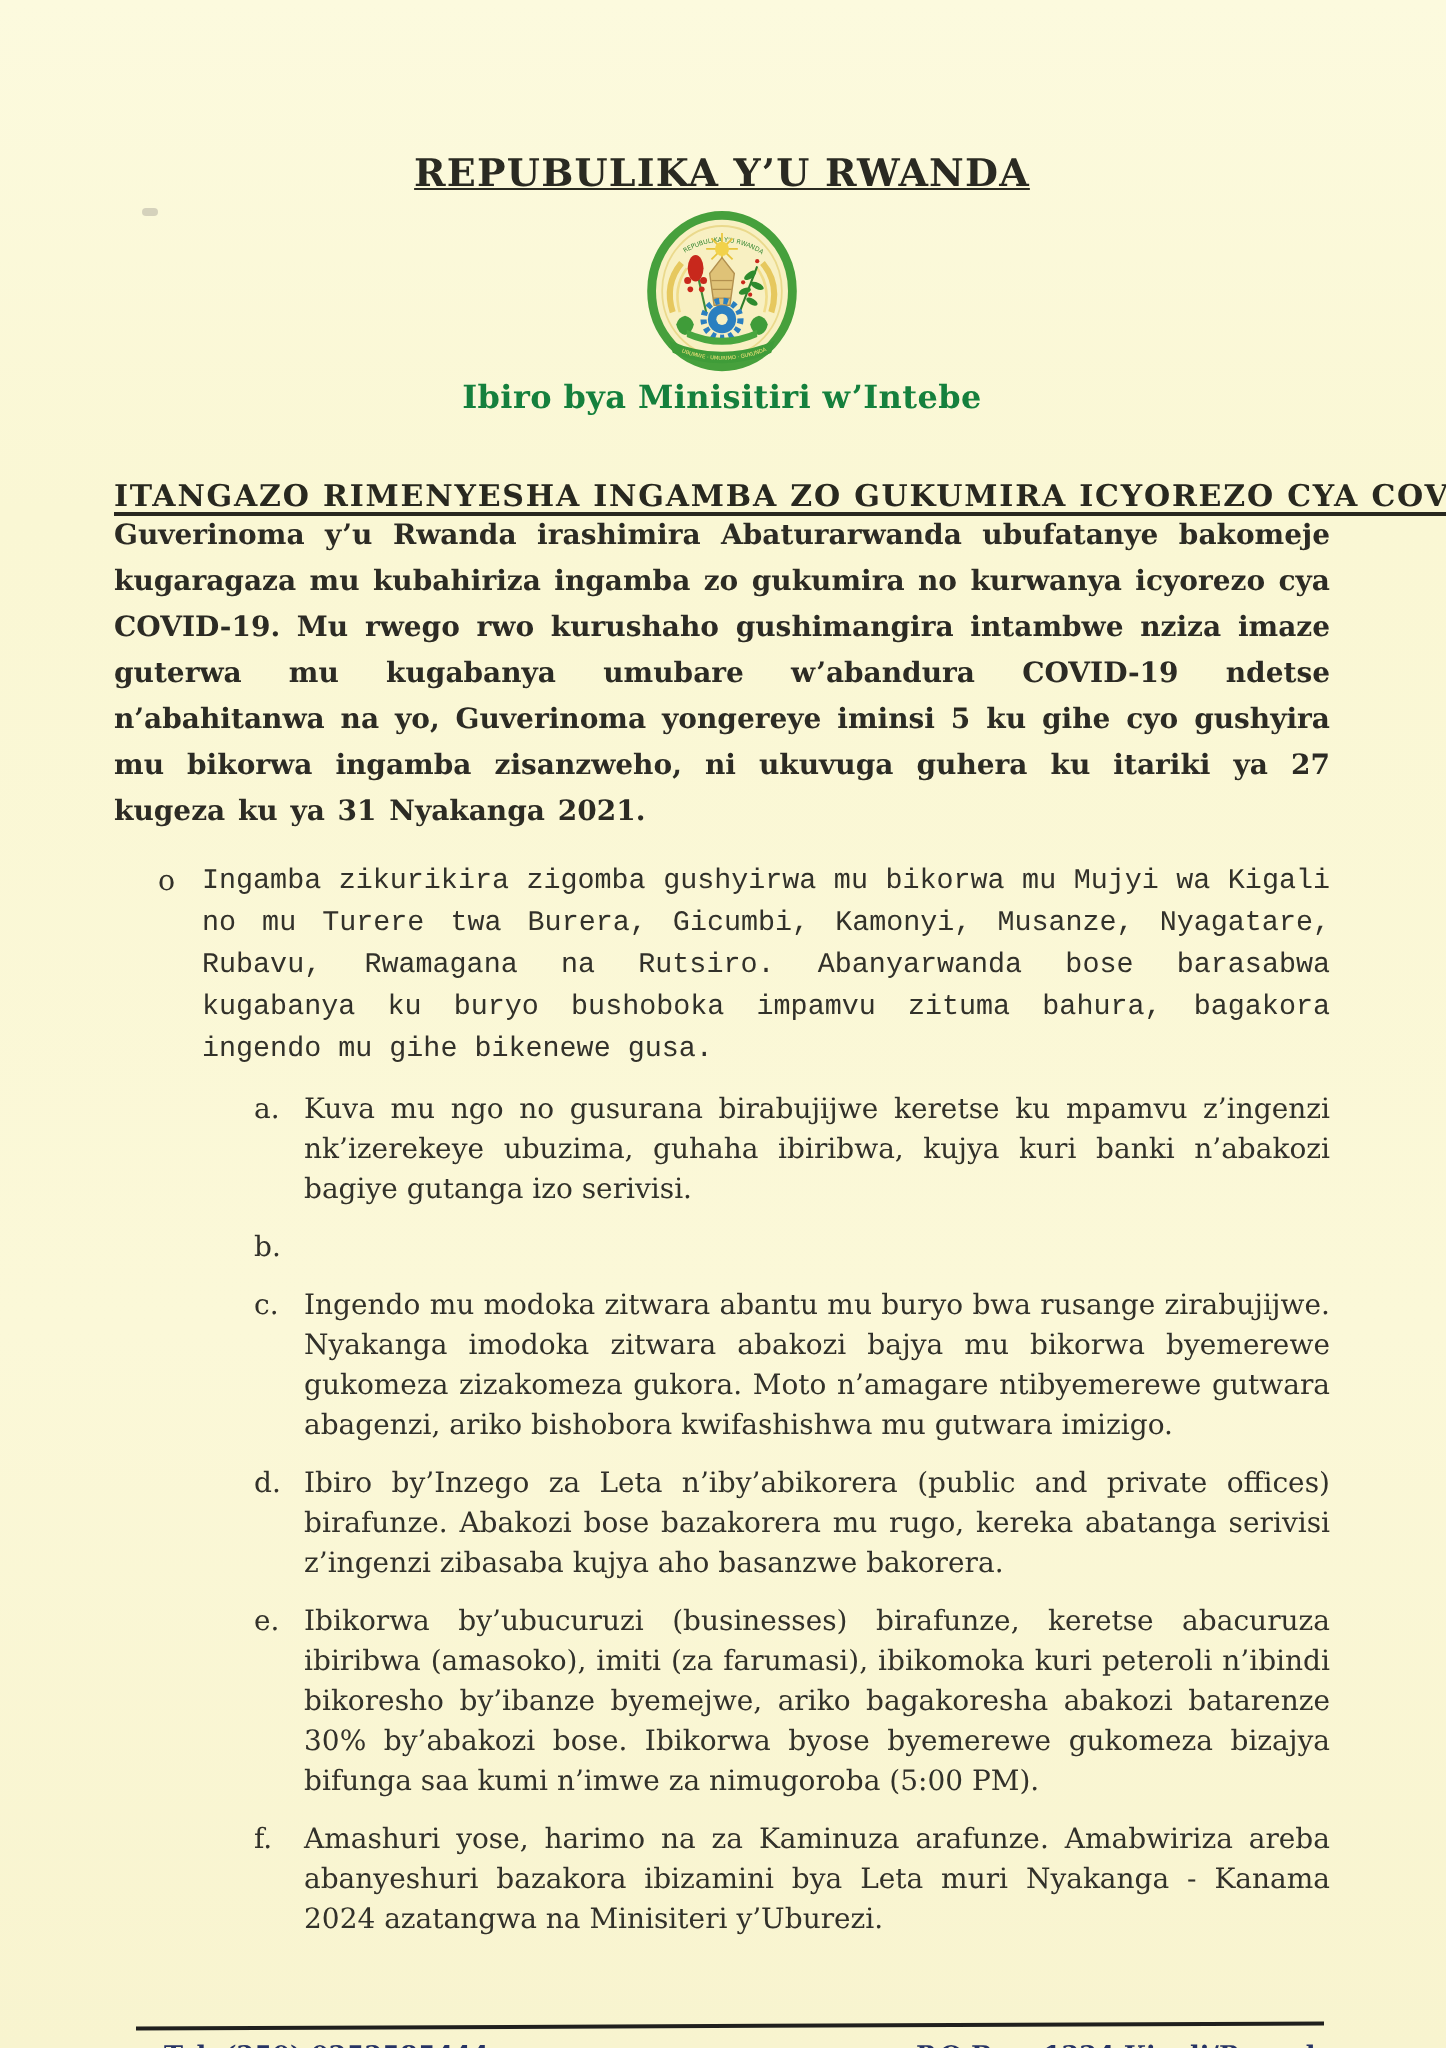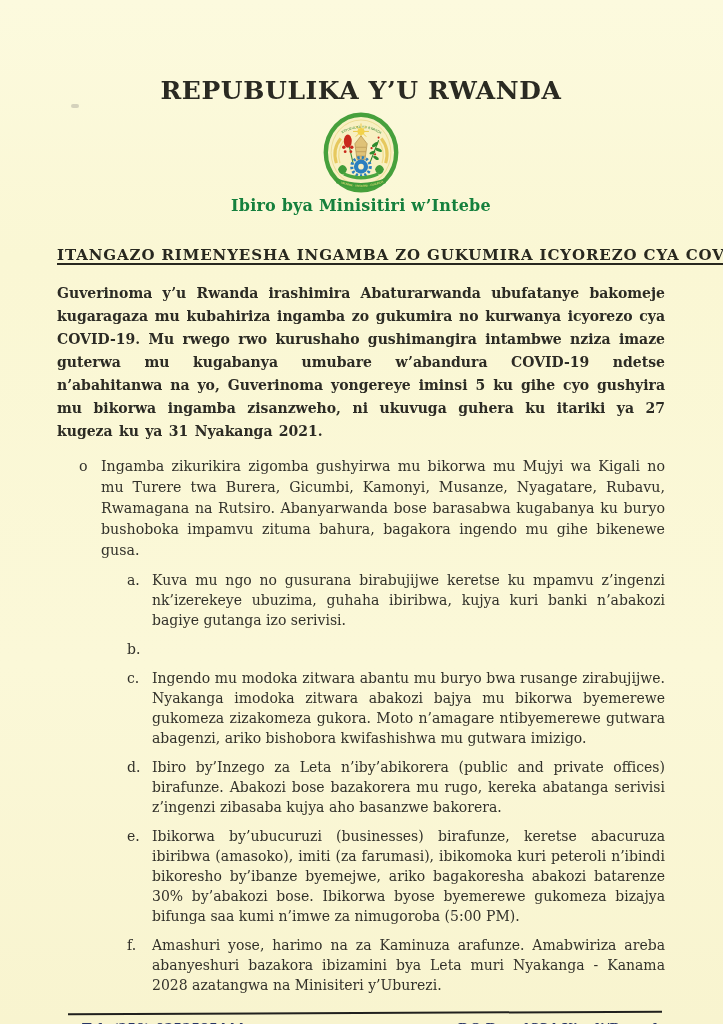--- a/index.html
+++ b/index.html
@@ -13,21 +13,21 @@
   }
   .page { position: relative; width: 723px; height: 1024px; padding: 0 58px 0 57px; }
 
   .scan-artifact {
     position: absolute; left: 71px; top: 28px; width: 8px; height: 4px;
     background: #b7b3a4; border-radius: 2px; opacity: .55;
   }
 
   .doc-title {
     margin-top: 76px; text-align: center;
-    font-size: 25px; font-weight: bold; letter-spacing: .6px; color: #2a2a22;
+    font-size: 19px; font-weight: bold; letter-spacing: .6px; color: #2a2a22; text-decoration: underline;
   }
 
   .crest-wrap { width: 88px; margin: 7px auto 2px auto; }
   .crest-wrap svg { display: block; }
 
   .office-name {
     text-align: center; font-size: 16px; font-weight: bold; color: #15803d;
     letter-spacing: .2px;
   }
 
@@ -35,32 +35,31 @@
     margin-top: 31px;
     font-size: 15px; font-weight: bold; color: #28281f;
     letter-spacing: .9px;
     text-decoration: underline;
     text-underline-offset: 3px;
     text-decoration-thickness: 1.5px;
     white-space: nowrap;
   }
 
   .intro {
-    margin-top: 18px;
     font-size: 14px; font-weight: bold; line-height: 23px;
     text-align: justify; color: #2c2b24;
     word-spacing: 1.5px;
   }
 
   .bullet-row {
     margin-top: 13px; display: flex; padding-left: 22px;
     font-size: 14.2px; line-height: 21px; color: #32312a;
   }
   .bullet-row .marker { width: 11px; flex: 0 0 11px; margin-right: 11px; }
-  .bullet-row p { flex: 1; text-align: justify; }
+  .bullet-row p { flex: 1; text-align: justify; font-family: Liberation Mono, monospace; }
 
   .letter-list { }
   .letter-row {
     margin-top: 9px; display: flex; padding-left: 70px;
     font-size: 14px; line-height: 20px; color: #32312a;
   }
   .letter-row .marker { width: 17px; flex: 0 0 17px; margin-right: 8px; }
   .letter-row p { flex: 1; text-align: justify; }
 
   .footer { position: absolute; left: 0; top: 936px; width: 723px; }
@@ -182,21 +181,21 @@
     <div class="letter-row">
       <span class="marker">d.</span>
       <p>Ibiro by’Inzego za Leta n’iby’abikorera (public and private offices) birafunze. Abakozi bose bazakorera mu rugo, kereka abatanga serivisi z’ingenzi zibasaba kujya aho basanzwe bakorera.</p>
     </div>
     <div class="letter-row">
       <span class="marker">e.</span>
       <p>Ibikorwa by’ubucuruzi (businesses) birafunze, keretse abacuruza ibiribwa (amasoko), imiti (za farumasi), ibikomoka kuri peteroli n’ibindi bikoresho by’ibanze byemejwe, ariko bagakoresha abakozi batarenze 30% by’abakozi bose. Ibikorwa byose byemerewe gukomeza bizajya bifunga saa kumi n’imwe za nimugoroba (5:00 PM).</p>
     </div>
     <div class="letter-row">
       <span class="marker">f.</span>
-      <p>Amashuri yose, harimo na za Kaminuza arafunze. Amabwiriza areba abanyeshuri bazakora ibizamini bya Leta muri Nyakanga - Kanama 2028 azatangwa na Minisiteri y’Uburezi.</p>
+      <p>Amashuri yose, harimo na za Kaminuza arafunze. Amabwiriza areba abanyeshuri bazakora ibizamini bya Leta muri Nyakanga - Kanama 2024 azatangwa na Minisiteri y’Uburezi.</p>
     </div>
   </div>
 
   <div class="footer">
     <div class="footer-rule"></div>
     <div class="footer-cols">
       <div class="footer-left">
         <div>
           <span>Tel:</span>
           <span>(250) 0252585444</span>

